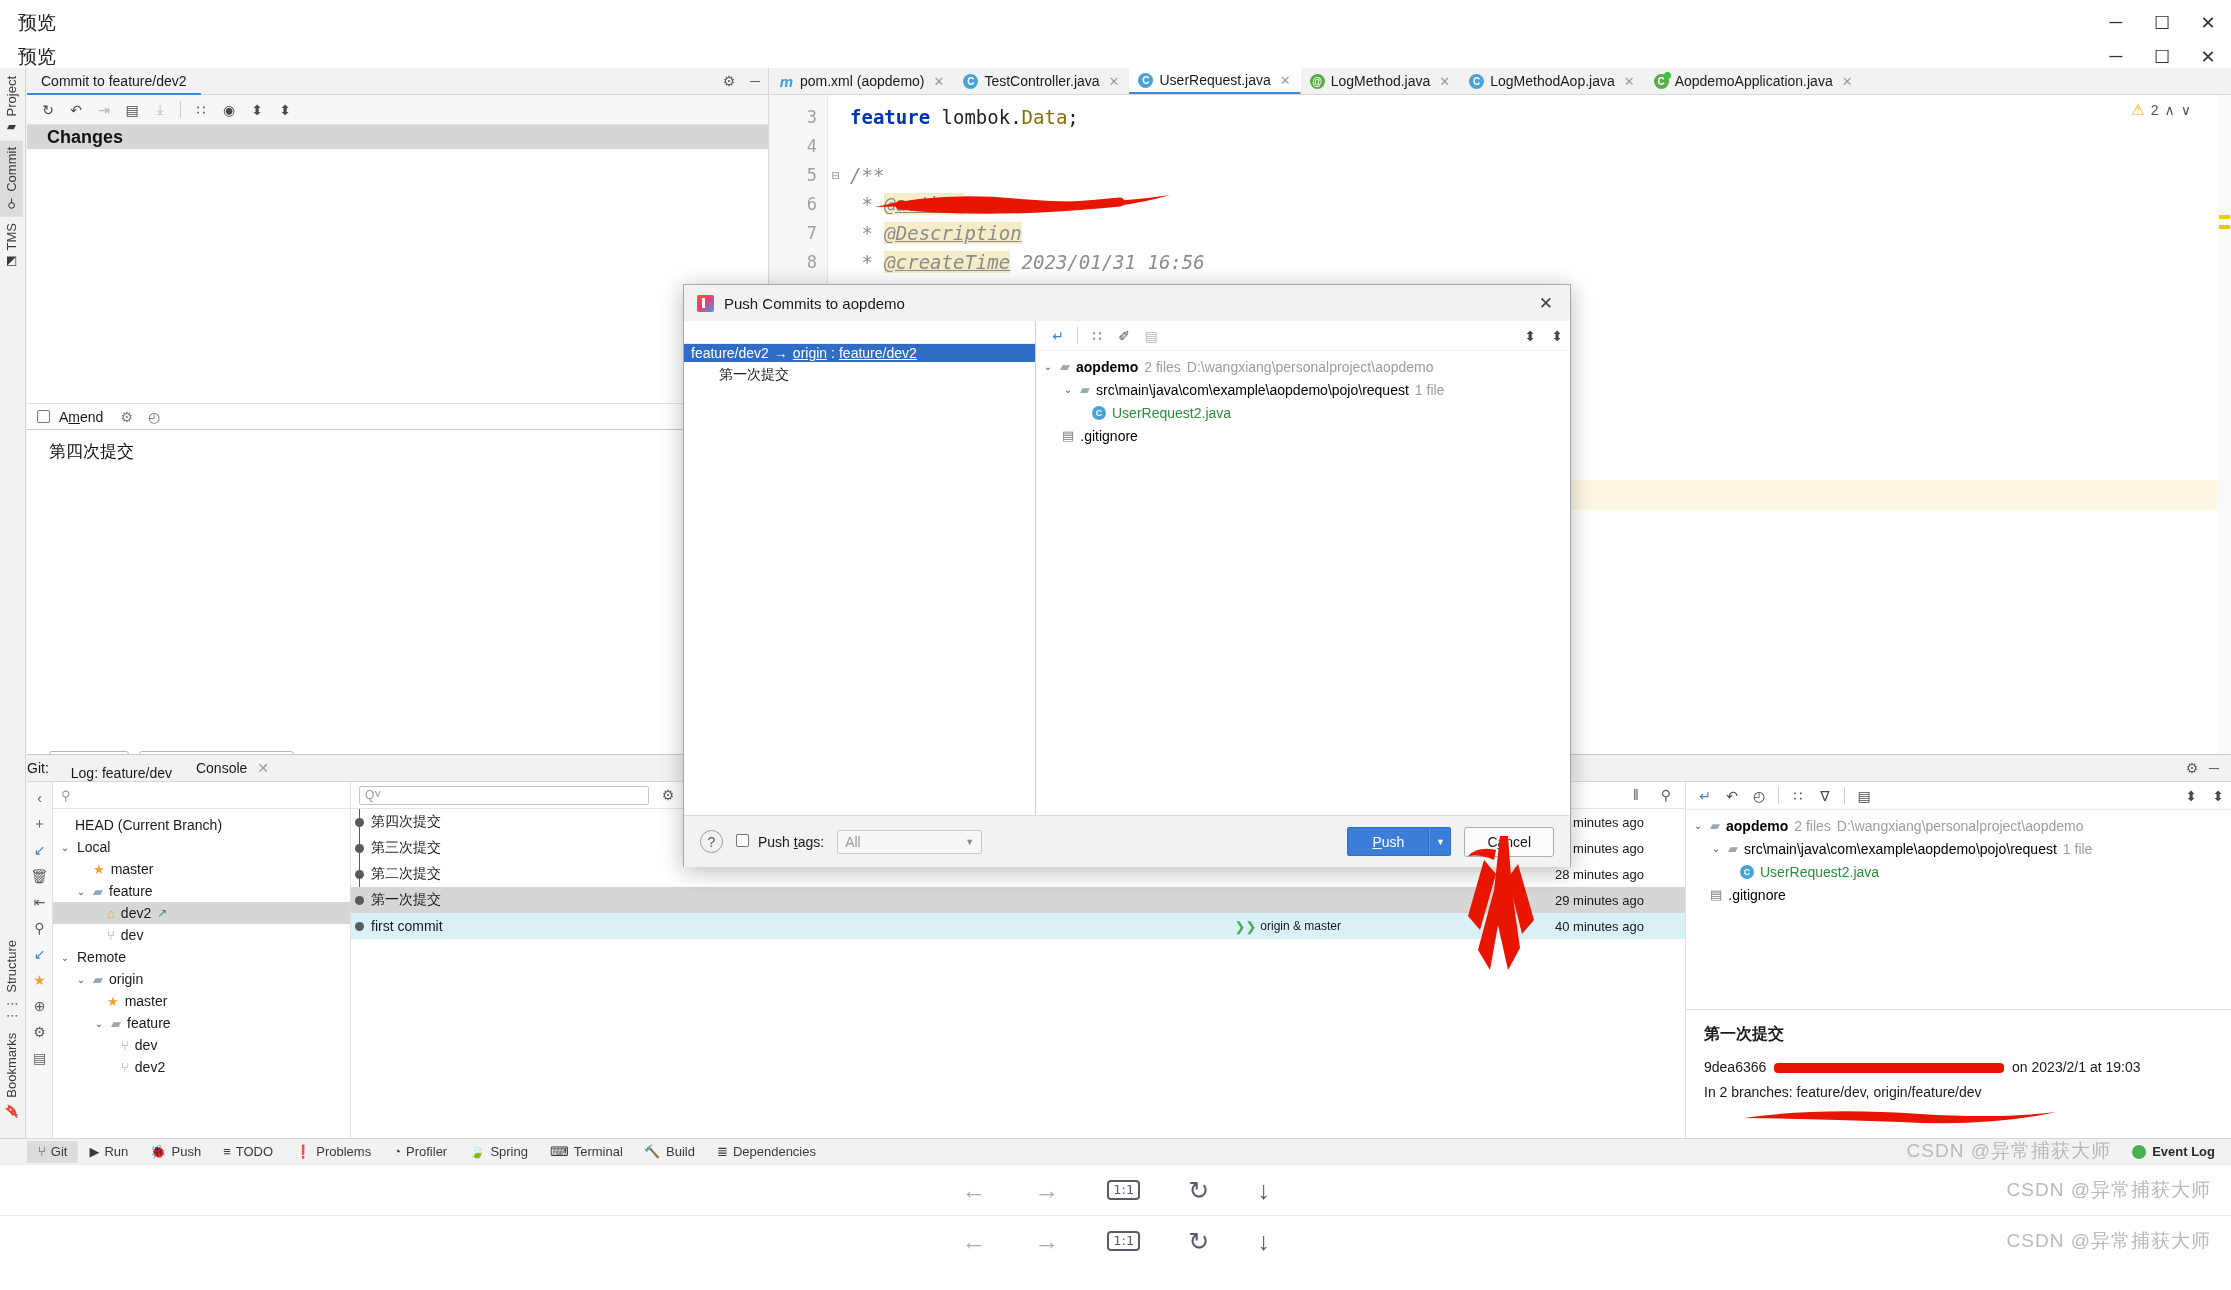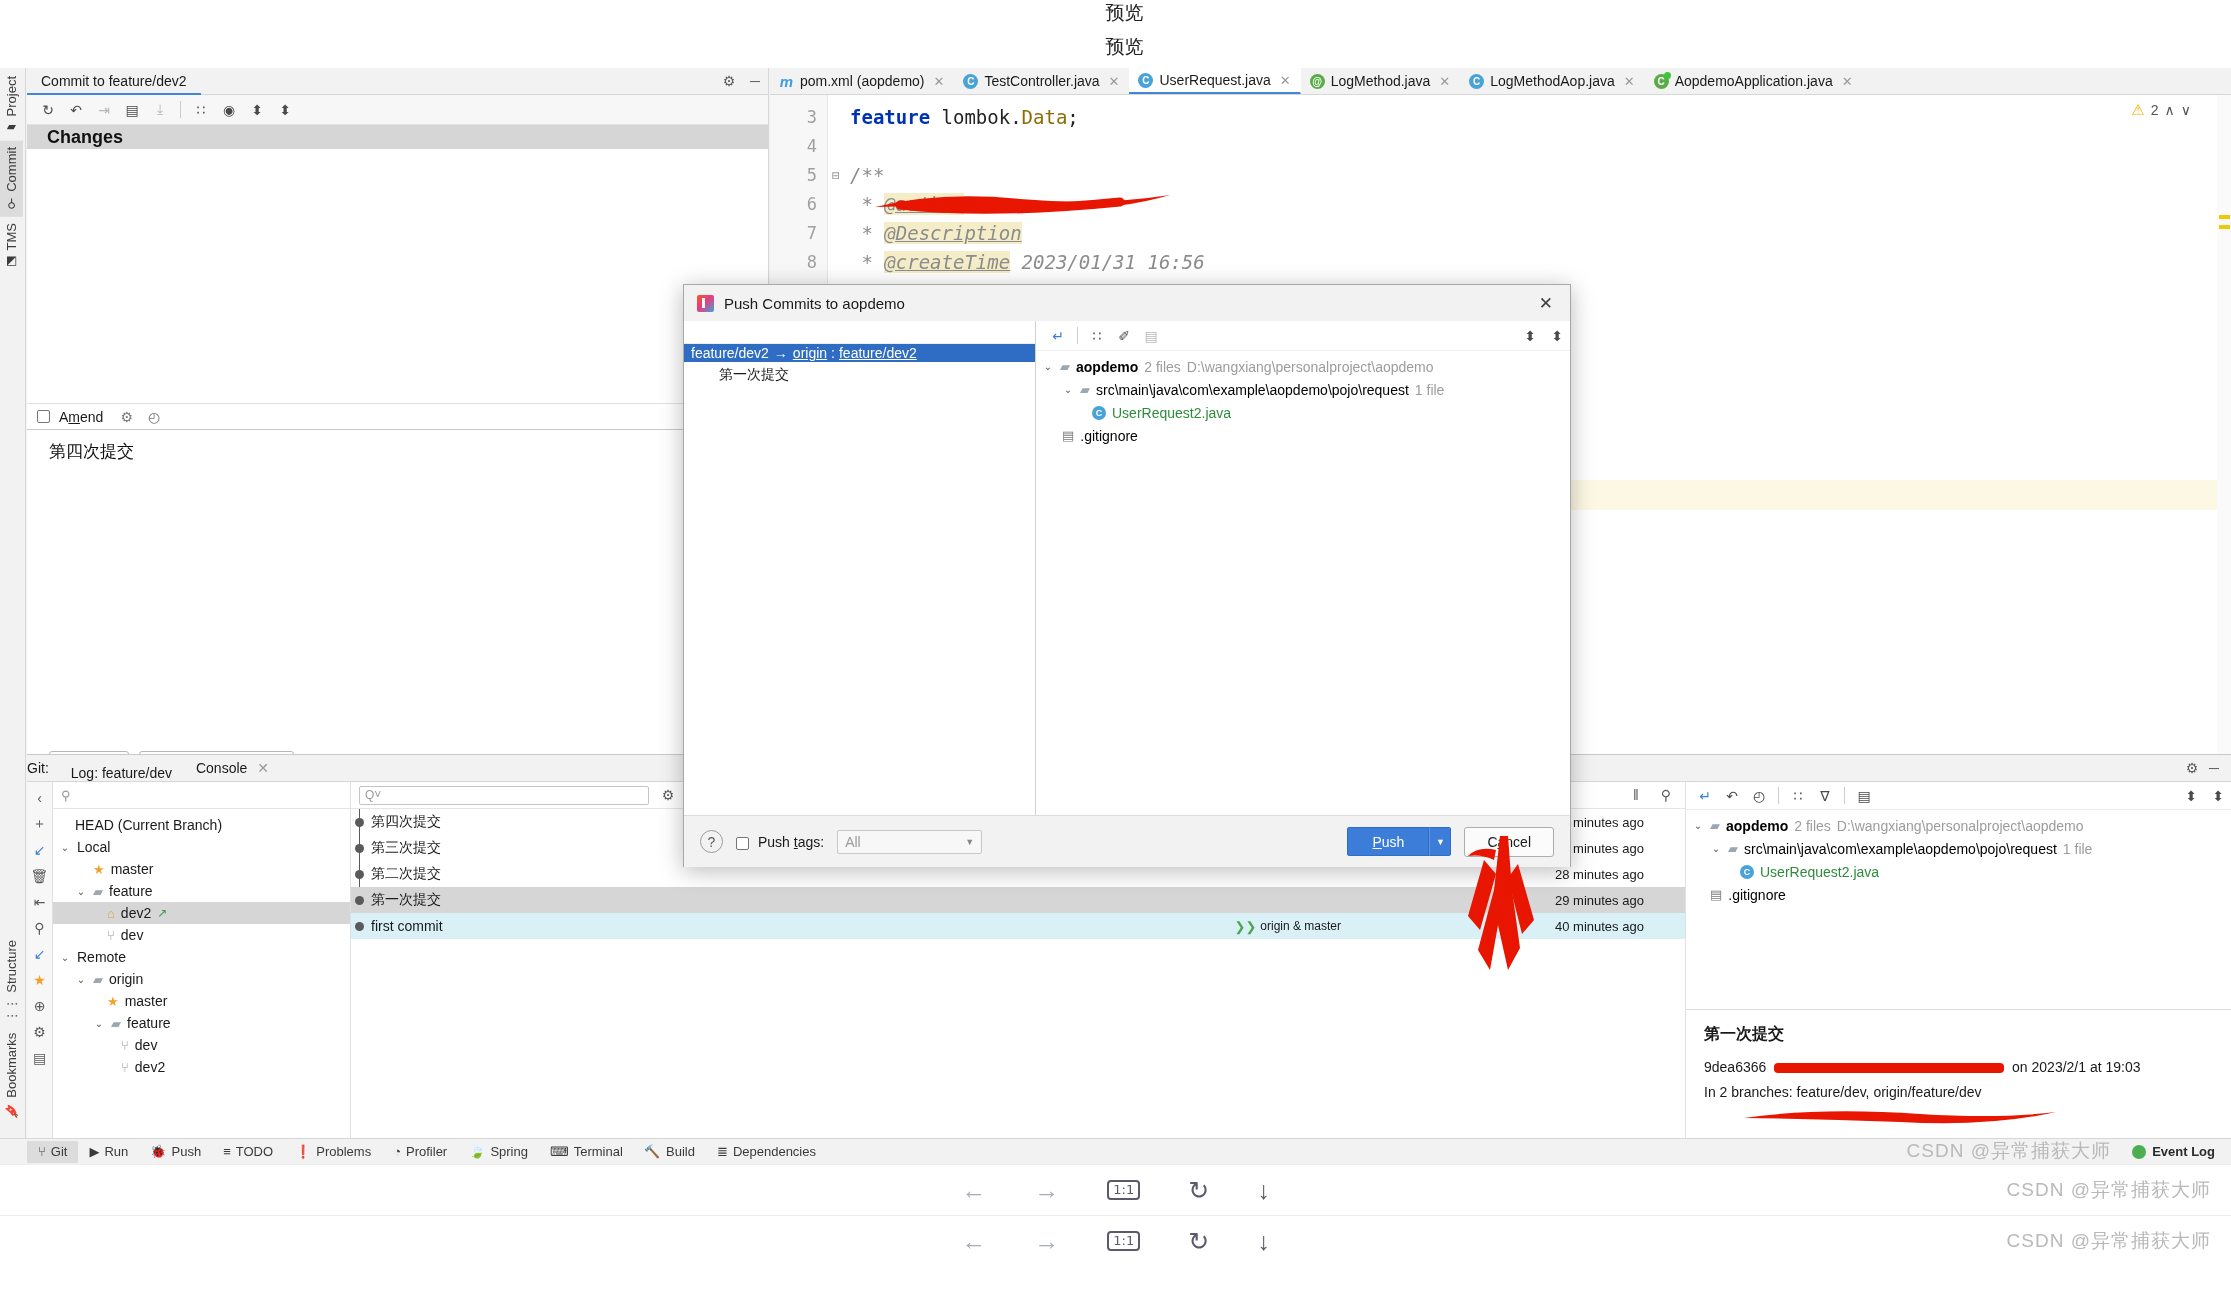--- a/index.html
+++ b/index.html
@@ -8,21 +8,21 @@
     font-family: "Liberation Sans", sans-serif;
     background: #ffffff;
     overflow: hidden;
   }
   .root { position: relative; width: 2231px; height: 1290px; }
 
   
   .prevbar {
     position: absolute; left: 0; width: 2231px; height: 46px;
     background: #ffffff; border-bottom: 1px solid #eeeeee;
-    display: flex; align-items: center; flex-direction: column;
+    display: flex; align-items: center;
   }
   .prevbar .ttl { font-size: 19px; color: #222; margin-left: 18px; }
   .prevbar .wbtns { margin-left: auto; display: flex; }
   .prevbar .wbtn {
     width: 46px; height: 44px; display: flex; align-items: center;
     justify-content: center; font-size: 18px; color: #333;
   }
 
   
   .ide {
@@ -324,21 +324,21 @@
   .dlg-rtool .spacer { flex: 1; }
   .dlg-foot {
     height: 52px; background: #f2f2f2; display: flex; align-items: center;
     padding: 0 16px; gap: 13px; border-top: 1px solid #dcdcdc;
   }
   .help {
     width: 23px; height: 23px; border-radius: 50%; border: 1px solid #9c9c9c;
     display: flex; align-items: center; justify-content: center;
     font-size: 14px; color: #5a5a5a; cursor: pointer;
   }
-  .ptag { font-size: 14px; color: #1a1a1a; display: flex; align-items: flex-end; gap: 9px; }
+  .ptag { font-size: 14px; color: #1a1a1a; display: flex; align-items: flex-start; gap: 9px; }
   .selbox {
     width: 145px; height: 24px; border: 1px solid #c7c7c7; background: #f7f7f7;
     display: flex; align-items: center; padding: 0 7px; font-size: 14px;
     color: #9c9c9c; border-radius: 2px;
   }
   .selbox .car { margin-left: auto; font-size: 9px; color: #888; }
   .dlg-foot .spacer { flex: 1; }
   .pushbtn {
     display: flex; align-items: center; height: 29px; border-radius: 3px;
     overflow: hidden; cursor: pointer;

